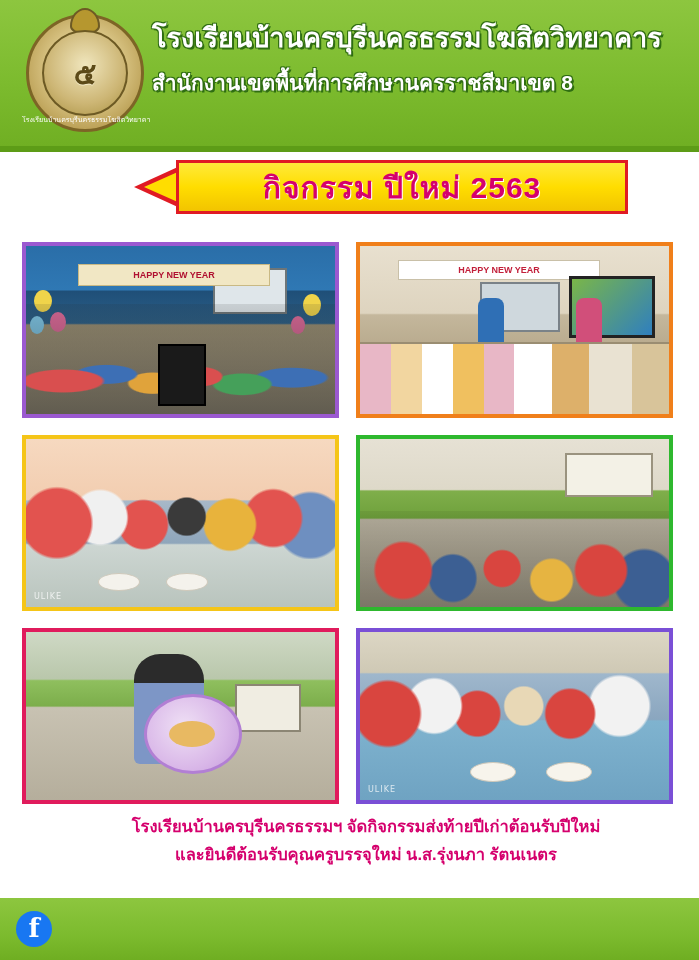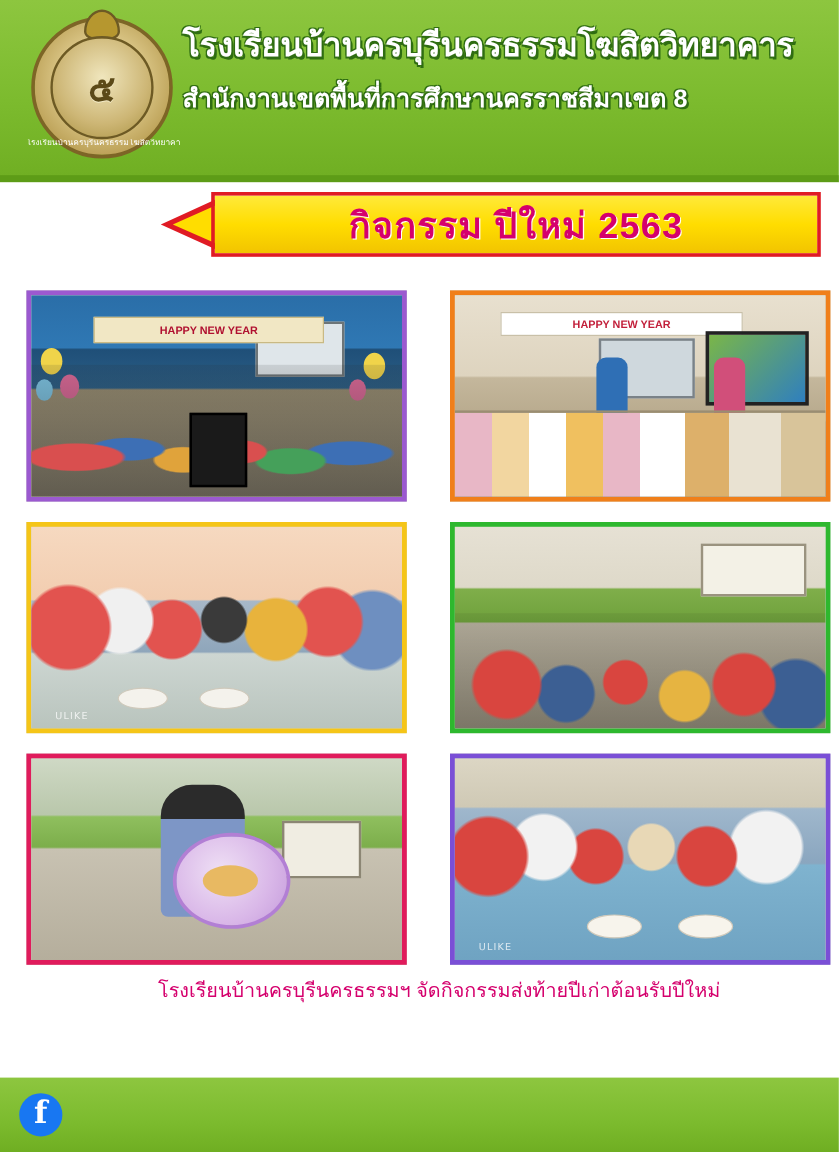--- a/index.html
+++ b/index.html
@@ -123,21 +123,21 @@
   .banner-wrap {
     position: relative;
     width: 699px;
     height: 72px;
     background: #ffffff;
   }
   .banner {
     position: absolute;
     left: 176px;
     top: 8px;
-    width: 508px;
+    width: 452px;
     height: 54px;
     background: linear-gradient(180deg, #ffe93a 0%, #ffdd00 50%, #f2c400 100%);
     border: 3px solid #e01b24;
     box-sizing: border-box;
     display: flex;
     align-items: center;
     justify-content: center;
   }
   .banner-title {
     color: #d5006d;
@@ -171,21 +171,21 @@
   
   .grid {
     position: absolute;
     left: 22px;
     top: 242px;
     width: 655px;
     height: 562px;
     display: grid;
     grid-template-columns: 317px 317px;
     grid-template-rows: 176px 176px 176px;
-    gap: 17px 36px;
+    gap: 17px 17px;
     border-radius: 32px;
   }
   .photo {
     position: relative;
     border: 4px solid #888;
     box-sizing: border-box;
     overflow: hidden;
     background: #cfd6c9;
   }
   .p1 { border-color: #9b59d0; }
@@ -348,40 +348,40 @@
       radial-gradient(circle at 68% 58%, #d9453f 0 11%, transparent 12%),
       radial-gradient(circle at 84% 50%, #f2f2f2 0 11%, transparent 12%);
   }
   .p6 .plate2 {
     position: absolute; bottom: 18px; width: 44px; height: 18px; border-radius: 50%;
     background: #f7f4ec; border: 1px solid #cfc9bb;
   }
 
   .wm {
     position: absolute;
-    left: 20px;
+    left: 8px;
     bottom: 6px;
     color: rgba(255,255,255,0.75);
     font-size: 8px;
     letter-spacing: 1px;
     font-family: "DejaVu Sans", sans-serif;
   }
 
   
   .caption {
     position: absolute;
     left: 0;
     top: 812px;
     width: 699px;
     text-align: center;
   }
   .caption div {
     color: #d5006d;
     font-size: 16.5px;
-    font-weight: normal;
+    font-weight: bold;
     line-height: 28px;
     white-space: nowrap;
     margin-left: 33px;
   }
 
   
   .footer {
     position: absolute;
     left: 0;
     bottom: 0;
@@ -503,19 +503,20 @@
         <div class="plate2" style="left:110px;"></div>
         <div class="plate2" style="left:186px;"></div>
         <div class="wm">ULIKE</div>
       </div>
     </div>
 
   </div>
 
   <div class="caption">
     <div>โรงเรียนบ้านครบุรีนครธรรมฯ จัดกิจกรรมส่งท้ายปีเก่าต้อนรับปีใหม่</div>
+    <div>และยินดีต้อนรับคุณครูบรรจุใหม่ น.ส.รุ่งนภา รัตนเนตร</div>
   </div>
 
   <div class="footer">
     <div class="fb-icon">f</div>
   </div>
 
 </div>
 
 </body></html>

